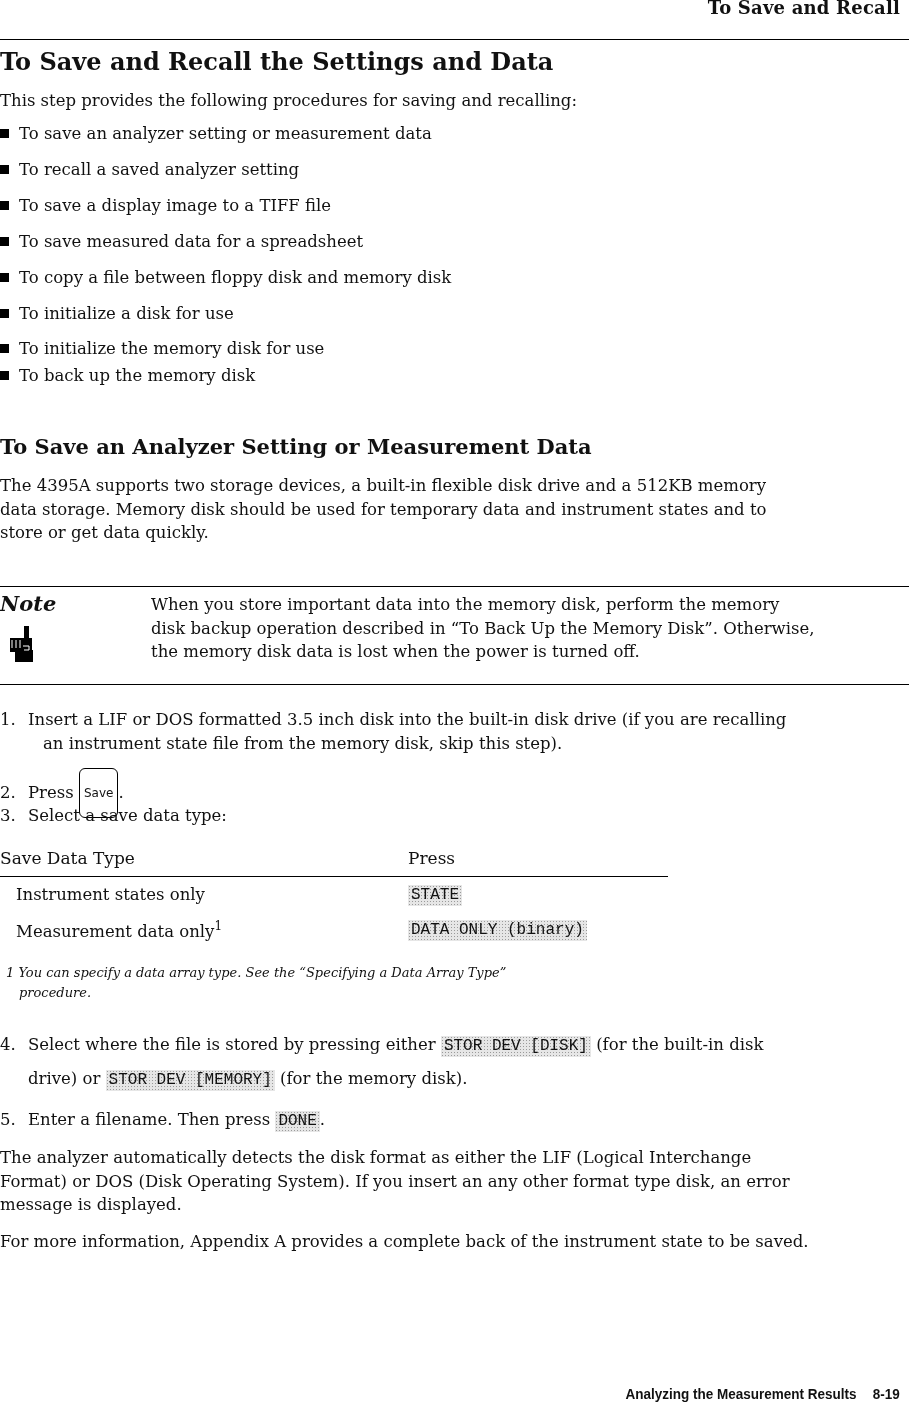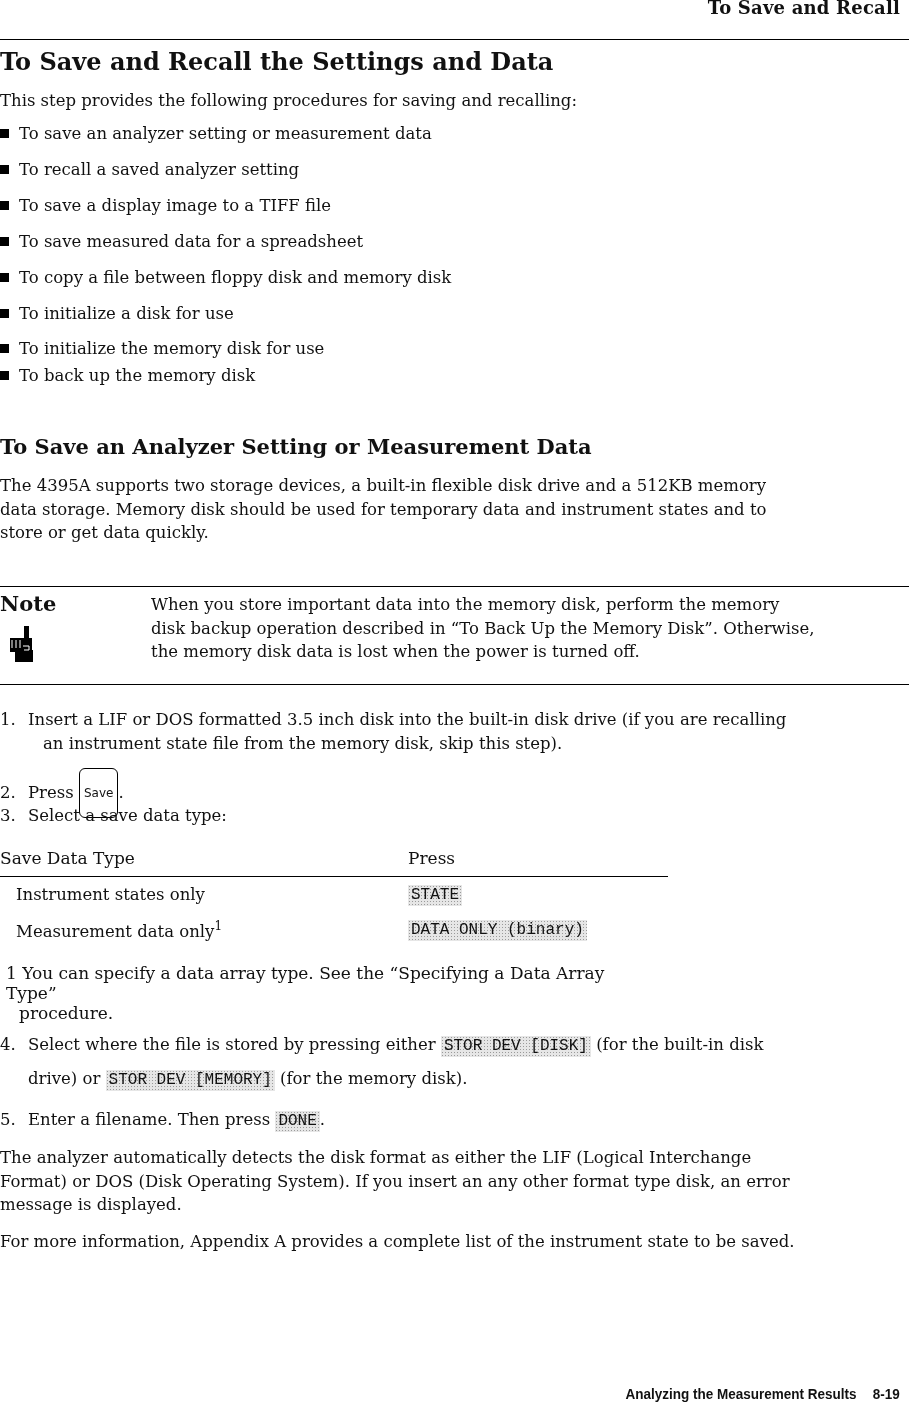--- a/index.html
+++ b/index.html
@@ -13,41 +13,41 @@
   .running-head {
     top: -3px; right: 9px;
     font-weight: bold; font-size: 18px; letter-spacing: 0.2px;
   }
   .hrule { left: 0; width: 909px; height: 0; border-top: 1.5px solid #000; }
   .h1 { font-weight: bold; font-size: 24px; left: 0; }
   .h2 { font-weight: bold; font-size: 21px; left: 0; }
   .para { left: 0; width: 905px; line-height: 23.5px; font-size: 16.5px; }
   .bullet { left: 0; font-size: 16.5px; }
   .bullet .sq { display: inline-block; width: 9px; height: 9px; background: #000; margin-right: 10px; vertical-align: 1px; }
-  .note-label { font-weight: bold; font-size: 21px; left: 0; }
+  .note-label { font-weight: bold; font-size: 21px; left: 0; font-style: italic; }
   .note-text { left: 151px; width: 760px; line-height: 23.5px; font-size: 16.5px; }
   .hand { left: 8px; width: 30px; height: 36px; }
   .step { left: 0; font-size: 16.5px; line-height: 24px; }
   .step .num { display: inline-block; width: 28px; }
   .step .cont { padding-left: 43px; display: block; }
   .hardkey {
     display: inline-block; font-family: "DejaVu Sans", "Liberation Sans", sans-serif;
     font-size: 12px; border: 1.5px solid #000; border-radius: 6px;
     padding: 16px 4px; line-height: 16px; vertical-align: 1px;
   }
   .softkey {
     display: inline-block; font-family: Liberation Mono, monospace;
     font-size: 16px; padding: 1px 3px; line-height: 19px;
     background-color: #e6e6e6;
     background-image: radial-gradient(#9a9a9a 0.6px, transparent 0.7px);
     background-size: 3px 3px;
   }
   .tbl-head { font-weight: normal; font-size: 17px; }
   .tbl-cell { font-size: 16.5px; padding-left: 16px; }
-  .footnote { left: 6px; font-size: 17px; line-height: 20px; width: 600px; }
+  .footnote { left: 6px; font-size: 13px; line-height: 20px; width: 600px; font-style: italic; }
   .footer {
     right: 9px; bottom: 3px; font-family: "Liberation Sans", "DejaVu Sans", sans-serif;
     font-weight: bold; font-size: 15px; transform: scaleX(0.9); transform-origin: right bottom;
   }
   .footer .pg { margin-left: 18px; }
   sup { font-size: 12px; }
 </style>
 </head>
 <body>
 
@@ -135,17 +135,17 @@
   <span class="num">5.</span><span>Enter a filename. Then press</span>
   <span class="softkey">DONE</span><span>.</span>
 </div>
 
 <div class="abs para" style="top:1146px">
   <div>The analyzer automatically detects the disk format as either the LIF (Logical Interchange</div>
   <div>Format) or DOS (Disk Operating System). If you insert an any other format type disk, an error</div>
   <div>message is displayed.</div>
 </div>
 
-<div class="abs para" style="top:1230px">For more information, Appendix A provides a complete list of the instrument state to be saved.</div>
+<div class="abs para" style="top:1230px">For more information, Appendix A provides a complete back of the instrument state to be saved.</div>
 
 <div class="abs footer">
   <span>Analyzing the Measurement Results</span><span class="pg">8-19</span>
 </div>
 
 </body></html>

